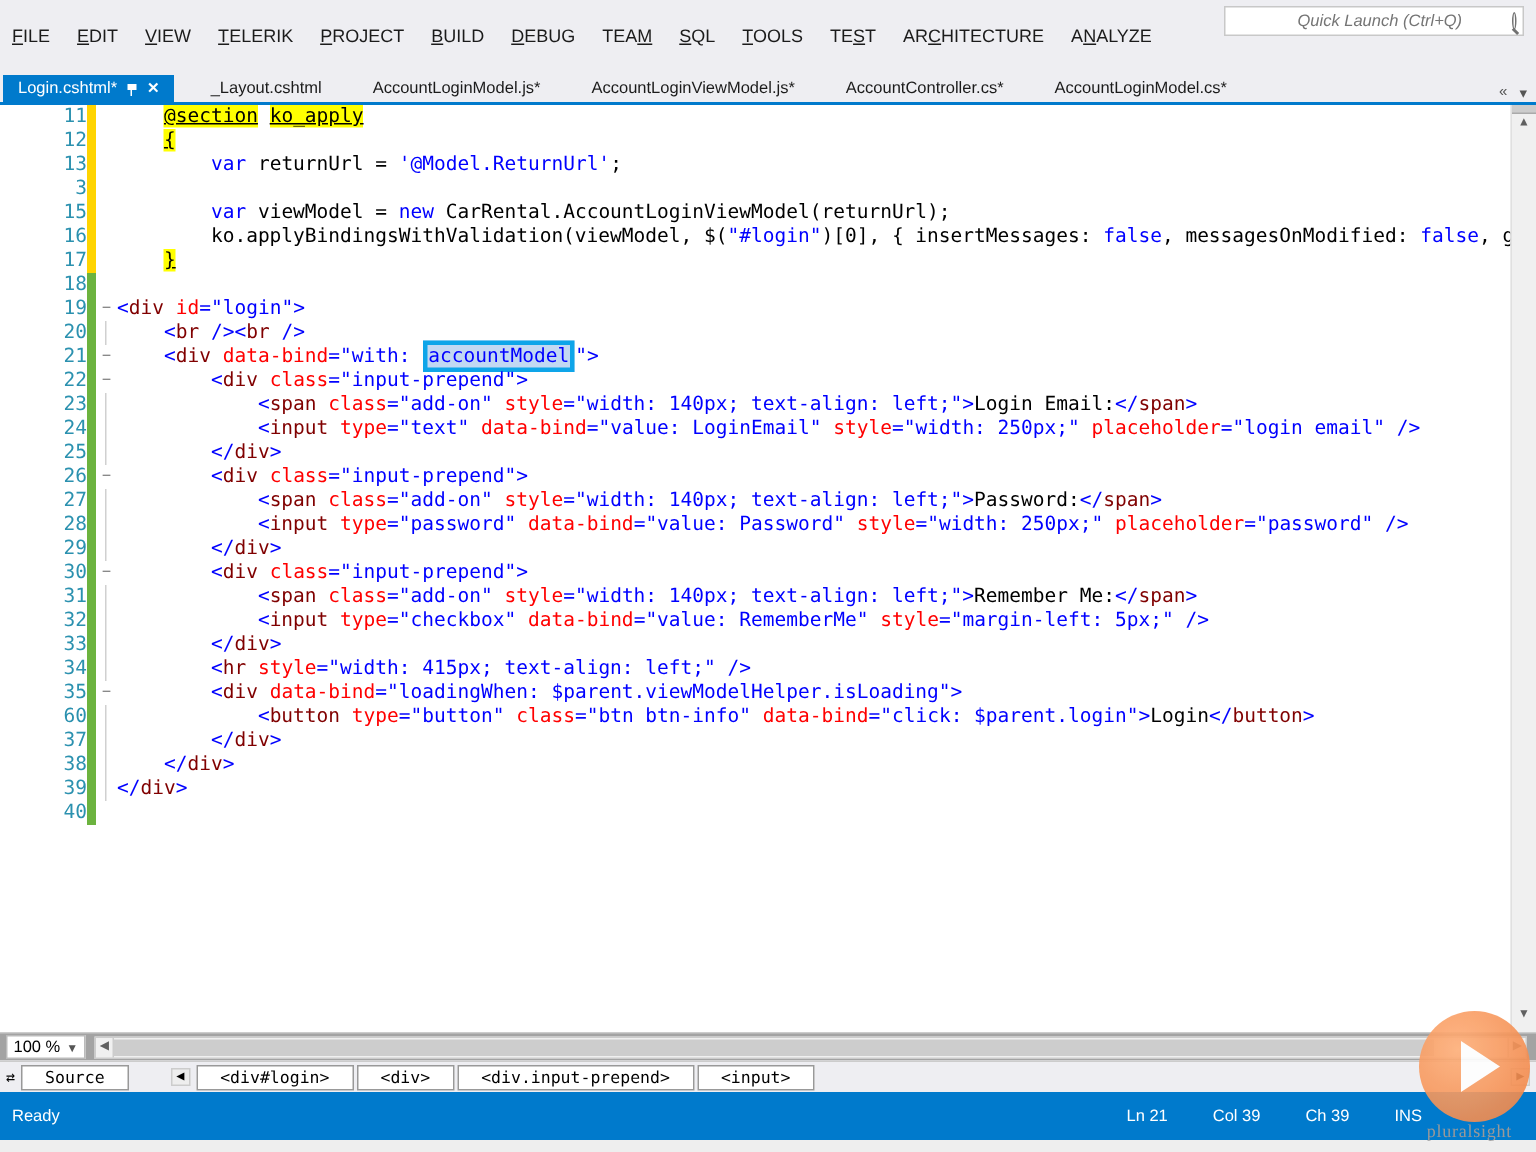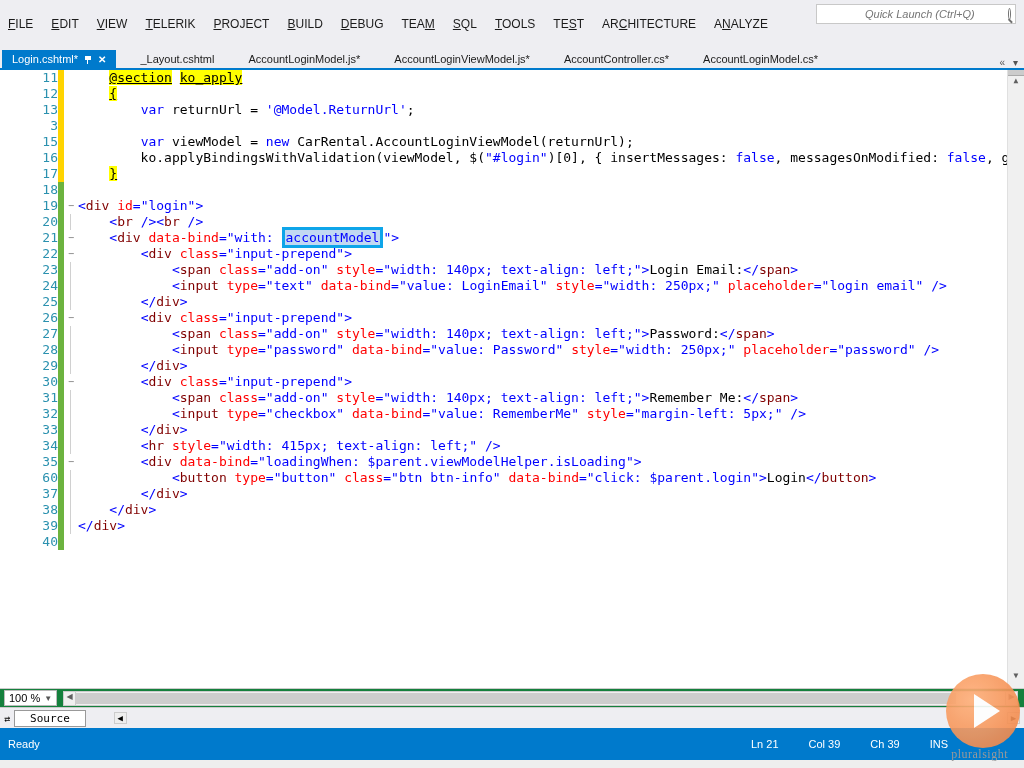--- a/index.html
+++ b/index.html
@@ -46,21 +46,21 @@
 .attr { color: #ff0000; }
 .str { color: #0000ff; }
 .pun { color: #0000ff; }
 .yel { background: #ffff00; text-decoration: underline; }
 .hl { background: #c2d8f2; border: 3px solid #0ea5e9; padding: 0 1px; }
 .scrollbar-v { width: 17px; background: #f0f0f0; border-left: 1px solid #e0e0e0; display:flex; flex-direction:column; }
 .sb-btn { height:17px; text-align:center; font-size:8px; color:#606060; cursor:pointer; }
 .sb-split { height:6px; background:#ccc; border-bottom:1px solid #aaa; cursor:pointer; }
 
 
-.zoom-bar { background: #15803d; height: 19px; border-top: 1px solid #ccc; display: flex; align-items: center; font-size: 11px; }
+.zoom-bar { background: #a3a3a3; height: 19px; border-top: 1px solid #ccc; display: flex; align-items: center; font-size: 11px; }
 .zoom-box { border: 1px solid #bbb; background: #fff; padding: 0 4px; margin-left: 4px; display: flex; align-items: center; gap: 4px; height: 16px; }
 .zoom-box .dd { font-size: 8px; color: #555; }
 .hscroll { flex: 1; margin: 0 6px; height: 15px; background: #f0f0f0; border: 1px solid #ccc; position: relative; }
 .hscroll .thumb { position: absolute; left: 12px; width: 880px; top: 1px; bottom: 1px; background: #cdcdcd; }
 .hscroll .arr { position: absolute; top: 0; bottom: 0; width: 12px; text-align: center; font-size: 8px; color: #606060; cursor:pointer; }
 .hscroll .arr.l { left: 0; border-right: 1px solid #ccc; }
 .hscroll .arr.r { right: 0; border-left: 1px solid #ccc; }
 
 .breadcrumb-bar { background: #eeeef2; height: 21px; border-top: 1px solid #ccc; display: flex; align-items: center; padding: 0 4px; gap: 4px; font-family: Consolas, monospace; font-size: 11px; position: relative; }
 .bc-btn { border: 1px solid #999; background: #fff; padding: 1px 15px; cursor: pointer; }
@@ -247,20 +247,26 @@
     <div class="thumb"></div>
     <div class="arr r">▶</div>
   </div>
 </div>
 
 <div class="breadcrumb-bar">
   <span style="font-size:10px;">⇄</span>
   <div class="bc-btn">Source</div>
   <div style="width:20px"></div>
   <div class="bc-sep">◀</div>
+  <div id="bc-items" style="display:flex; gap:2px;">
+      <div class="bc-btn">&lt;div#login&gt;</div>
+      <div class="bc-btn">&lt;div&gt;</div>
+      <div class="bc-btn">&lt;div.input-prepend&gt;</div>
+      <div class="bc-btn">&lt;input&gt;</div>
+    </div>
   <div class="bc-sep bc-right">▶</div>
 </div>
 
 <div class="statusbar">
   <span>Ready</span>
   <div class="sp"></div>
   <span>Ln 21</span>
   <span>Col 39</span>
   <span>Ch 39</span>
   <span style="margin-right:68px;">INS</span>

